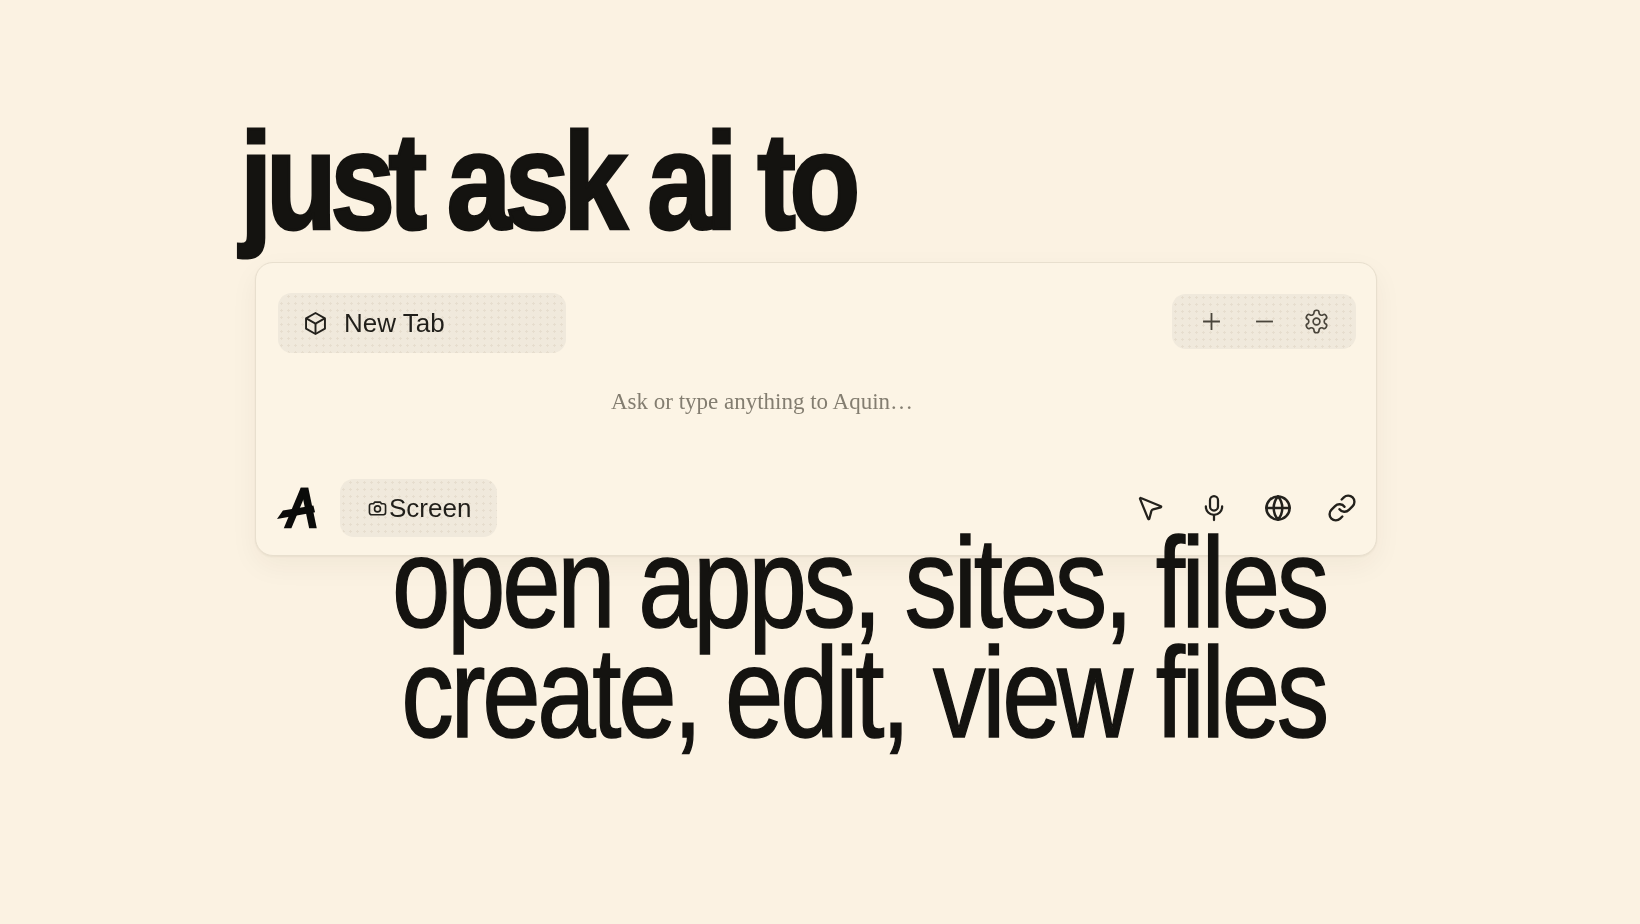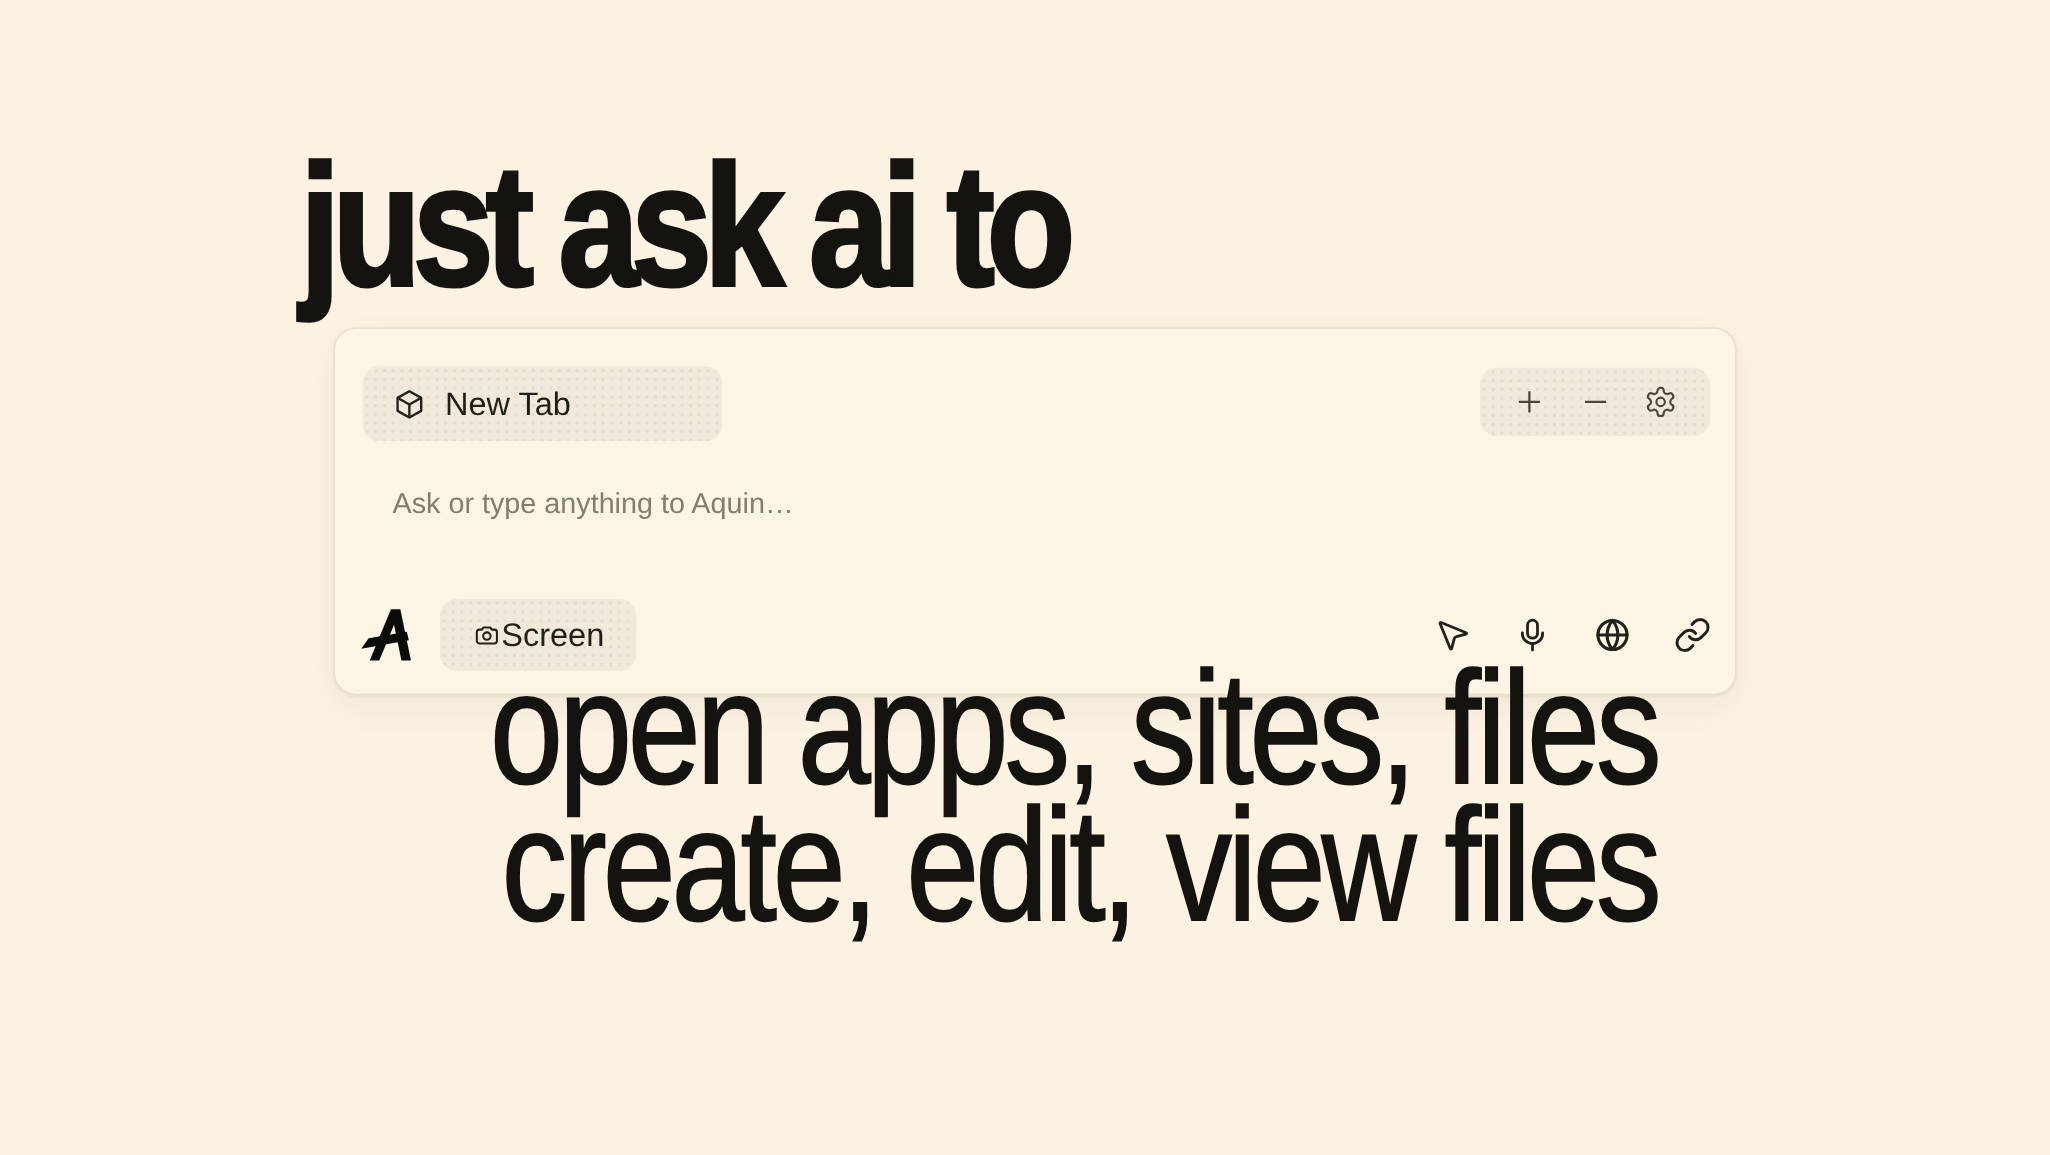--- a/index.html
+++ b/index.html
@@ -18,21 +18,21 @@
   
   .hero-heading{
     position:absolute; left:240px; top:112px;
     font-size:138px; font-weight:900; line-height:1;
     letter-spacing:-7.5px; color:var(--text-primary);
     -webkit-text-stroke:3px var(--text-primary);
     transform:scaleX(.84); transform-origin:left top; white-space:nowrap;
   }
   
   .card{
-    position:absolute; left:267px; top:262px; width:1122px; height:294px;
+    position:absolute; left:255px; top:262px; width:1122px; height:294px;
     background:var(--card-bg); border:1px solid var(--border); border-radius:18px;
     box-shadow:0 1px 2px rgba(60,48,20,.06), 0 10px 28px rgba(60,48,20,.05);
   }
   .pill{
     background:var(--pill-bg);
     background-image:radial-gradient(rgba(140,120,80,.10) 1px, transparent 1.4px);
     background-size:7px 7px;
     border:none; border-radius:14px;
   }
   .tab{
@@ -43,22 +43,22 @@
   .tab svg{width:27px; height:27px; color:#23211C;}
   .controls{
     position:absolute; right:20px; top:31px; width:184px; height:55px;
     display:flex; align-items:center; justify-content:space-evenly;
   }
   .iconbtn{background:transparent; border:none; padding:0; display:flex; align-items:center; justify-content:center; cursor:pointer;}
   .controls .iconbtn svg{width:27px; height:27px; color:var(--icon-gray);}
   .ask-input{
     position:absolute; left:46px; top:116px; width:920px; height:46px;
     background:transparent; border:none; outline:none;
-    font-family:Liberation Sans, sans-serif;
-    font-size:23px; color:#6d28d9;
+    font-family:Liberation Serif, serif;
+    font-size:23px; color:#6d28d9;text-align:center;
   }
   .ask-input::placeholder{color:var(--text-muted); opacity:1;}
   
   .footer{
     position:absolute; left:20px; right:17px; bottom:17px; height:60px;
     display:flex; align-items:center;
   }
   .logo{width:46px; height:50px; display:flex; align-items:center; justify-content:center; margin-right:18px;}
   .logo svg{width:44px; height:48px;}
   .screen-btn{

